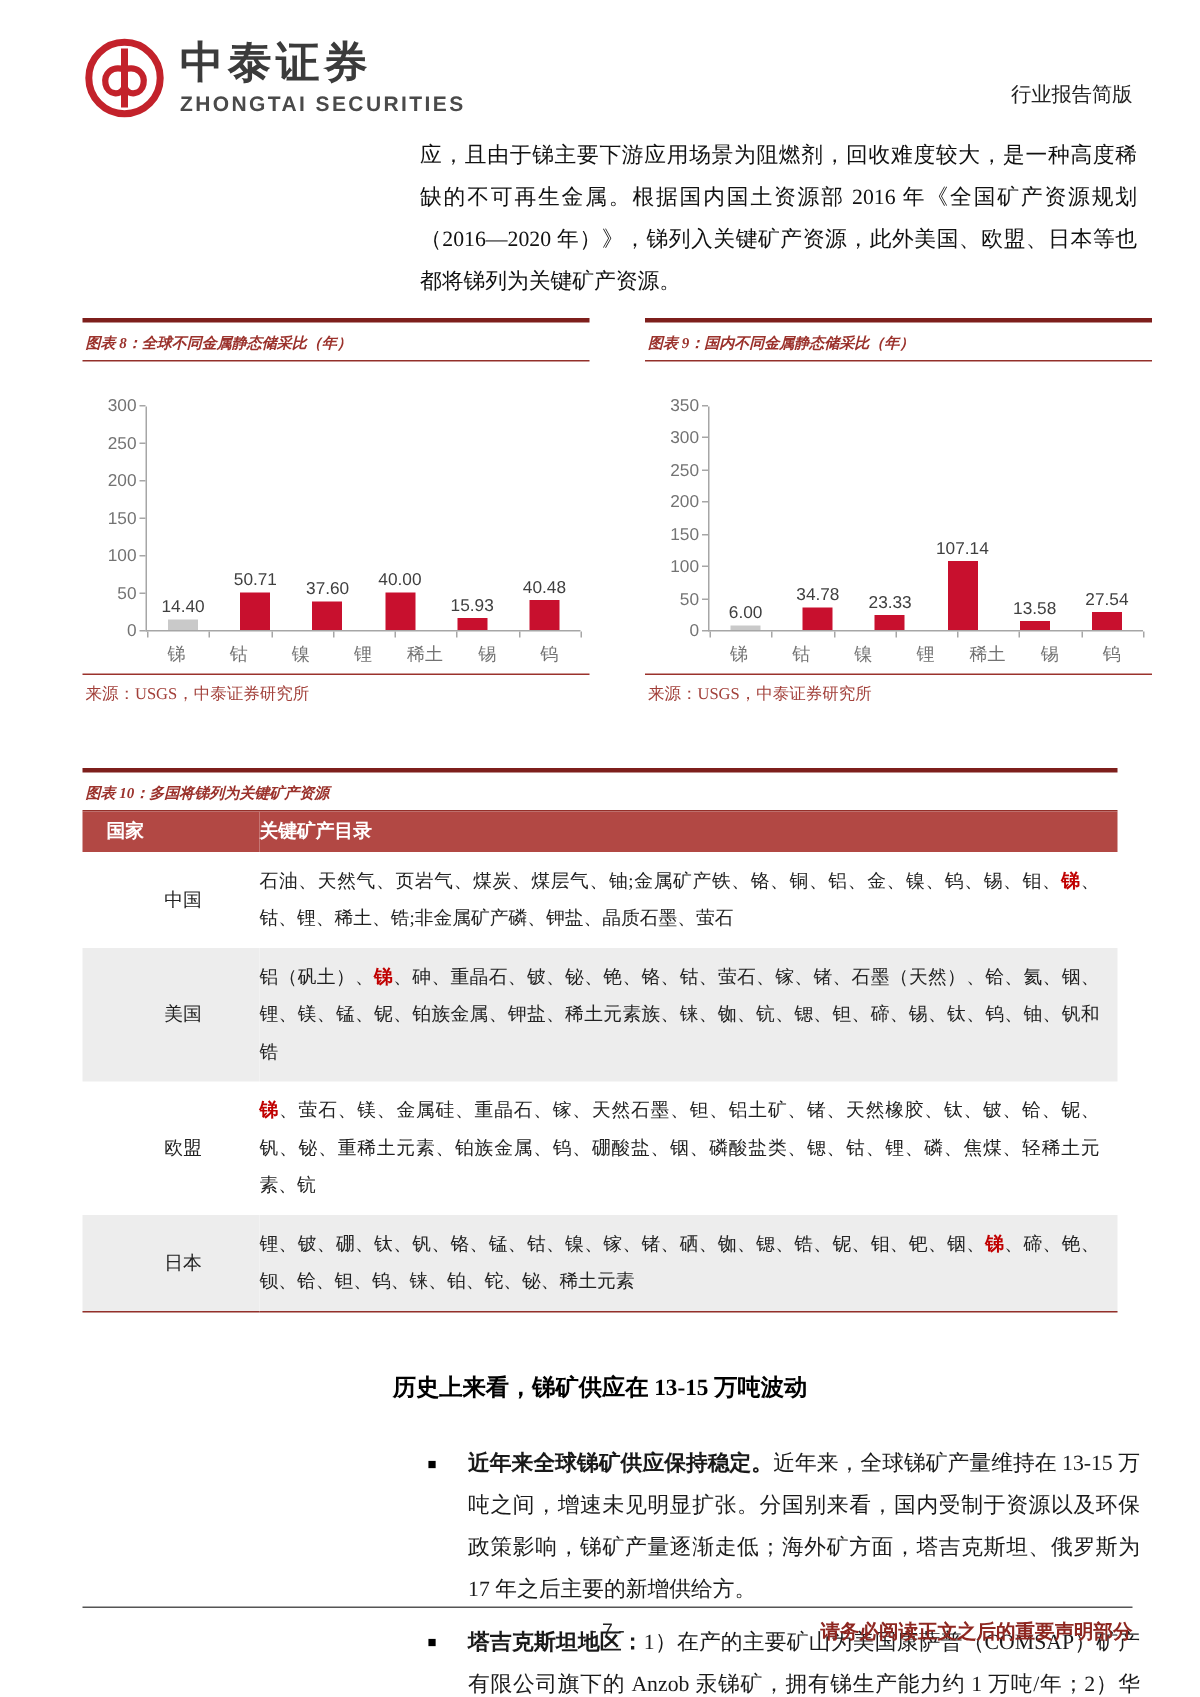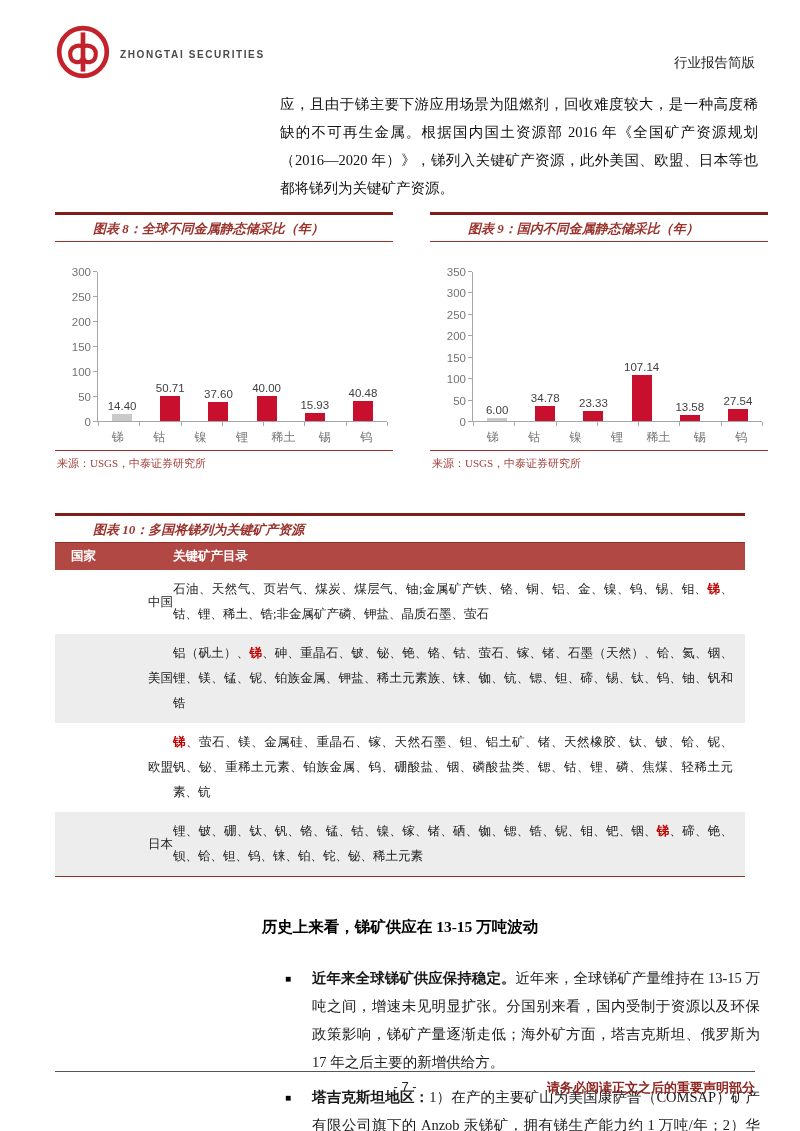--- a/index.html
+++ b/index.html
@@ -6,47 +6,47 @@
   body {
     width:800px; height:1131px; position:relative; overflow:hidden;
     background:#ffffff; color:#1a1a1a;
     font-family:"Liberation Serif", serif;
   }
   
   .header { display:flex; justify-content:space-between; align-items:flex-start; padding:24px 45px 0 55px; height:82px; }
   .logo { display:flex; align-items:center; gap:9px; }
   .logo-mark svg { display:block; }
   .logo-cn { font-size:29px; font-weight:bold; color:#3b3b3b; letter-spacing:3px; font-family:"Liberation Sans", sans-serif; line-height:1; }
-  .logo-en { font-size:10px; font-weight:bold; color:#4a4a4a; letter-spacing:1.6px; font-family:"Liberation Sans", sans-serif; margin-top:4px; }
+  .logo-en { font-size:14px; font-weight:bold; color:#4a4a4a; letter-spacing:1.6px; font-family:"Liberation Sans", sans-serif; margin-top:4px; }
   .report-type { font-size:13.5px; color:#222; margin-top:30px; }
   
   .intro { width:478px; margin:8px 42px 0 auto; font-size:14.5px; line-height:28px; text-align:justify; color:#111; }
   
   .figrow { display:flex; gap:37px; margin:10px 32px 0 55px; }
   .figure { flex:1; }
   .fig-titlebar { border-top:3px solid #7e1f1c; border-bottom:1px solid #93302a; padding:4px 2px 3px 2px; }
-  .fig-title { color:#9b322c; font-size:13px; font-weight:bold; font-style:italic;margin-left:36px; }
+  .fig-title { color:#9b322c; font-size:10px; font-weight:bold; font-style:italic; }
   .chart { position:relative; height:202px; margin-top:4px; font-family:"Liberation Sans", sans-serif; }
   .chart .ytick { position:absolute; left:0; width:36px; text-align:right; font-size:11.5px; color:#737373; line-height:16px; }
   .chart .ymark { position:absolute; left:38px; width:4px; height:1px; background:#a6a6a6; }
   .chart .plot { position:absolute; left:42px; right:6px; bottom:26px; height:150px; border-left:1px solid #a6a6a6; border-bottom:1px solid #a6a6a6; display:flex; align-items:flex-end; }
   .chart .bargroup { flex:1; display:flex; flex-direction:column; align-items:center; justify-content:flex-end; min-width:0; }
   .chart .vlabel { font-size:11.5px; color:#3f3f3f; margin-bottom:2px; white-space:nowrap; }
   .chart .bar { width:20px; }
   .chart .xmark { position:absolute; bottom:-5px; width:1px; height:4px; background:#a6a6a6; }
   .chart .cats { position:absolute; left:42px; right:6px; bottom:2px; display:flex; }
   .chart .cats span { flex:1; text-align:center; font-size:12px; color:#737373; }
   .fig-source { border-top:1px solid #9b322c; margin-top:2px; padding:5px 2px 0 2px; font-size:11px; color:#a2403a; }
   
   .table-wrap { margin:42px 55px 0 55px; }
   .tbl { width:100%; border-collapse:collapse; border-bottom:1px solid #93302a; }
   .tbl th { background:#b24844; color:#ffffff; font-size:12.5px; font-weight:bold; text-align:left; padding:5px 0 5px 0; }
   .tbl th.c1, .tbl td.country { width:118px; padding-left:16px; }
   .tbl td { font-size:12.5px; line-height:25px; padding:7px 12px 7px 0; vertical-align:middle; color:#222; text-align:justify; }
-  .tbl td.country { padding-right:0; text-align:right; }
+  .tbl td.country { padding-right:0; text-align:center; }
   .tbl tr.alt td { background:#ededed; }
   .tbl .hl { color:#c00000; font-weight:bold; }
   .tbl-source { font-size:11px; color:#a2403a; padding:5px 2px 0 2px; }
   
   .sec-heading { text-align:center; font-size:15.5px; font-weight:bold; color:#000; margin-top:40px; }
   .bullets { width:475px; margin:26px 40px 0 285px; }
   .bullet { position:relative; padding-left:27px; margin-bottom:7px; font-size:14.5px; line-height:28px; text-align:justify; }
   .bullet .mark { position:absolute; left:0; top:1px; font-size:10px; color:#000; }
   .bullet .lead { font-weight:bold; }
   
@@ -60,20 +60,21 @@
 <div class="header">
   <div class="logo">
     <span class="logo-mark">
       <svg width="56" height="56" viewBox="0 0 60 60">
         <circle cx="30" cy="30" r="25.5" fill="none" stroke="#c3222b" stroke-width="5"></circle>
         <path d="M30 9 v42" stroke="#c3222b" stroke-width="5" fill="none"></path>
         <path d="M30 24 c-9 -3 -15 3 -13.5 10.5 c1.5 7.5 11 9 13.5 1.5 c2.5 7.5 12 6 13.5 -1.5 C45 27 39 21 30 24 z" fill="none" stroke="#c3222b" stroke-width="4.5"></path>
       </svg>
     </span>
     <span>
+      <div class="logo-cn">中泰证券</div>
       <div class="logo-en">ZHONGTAI SECURITIES</div>
     </span>
   </div>
   <div class="report-type">行业报告简版</div>
 </div>
 
 <div class="intro">应，且由于锑主要下游应用场景为阻燃剂，回收难度较大，是一种高度稀缺的不可再生金属。根据国内国土资源部 2016 年《全国矿产资源规划（2016—2020 年）》，锑列入关键矿产资源，此外美国、欧盟、日本等也都将锑列为关键矿产资源。</div>
 
 <div class="figrow">
   <div class="figure">

